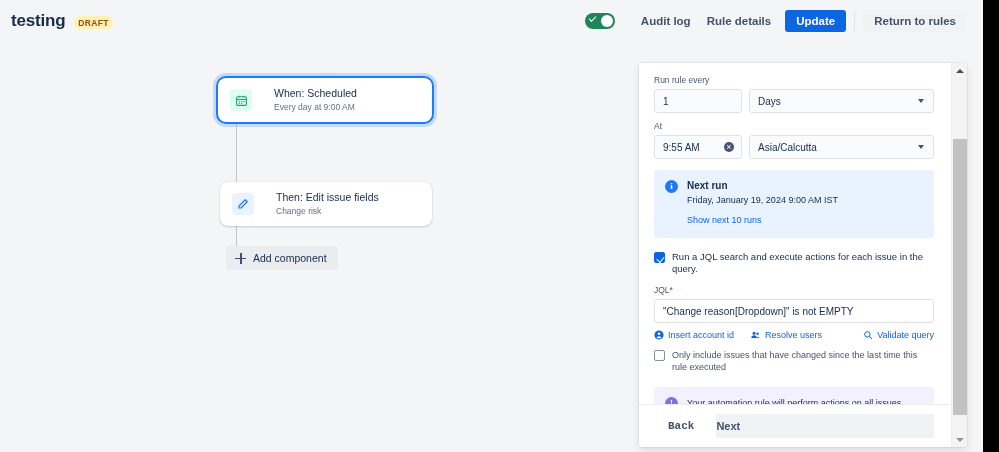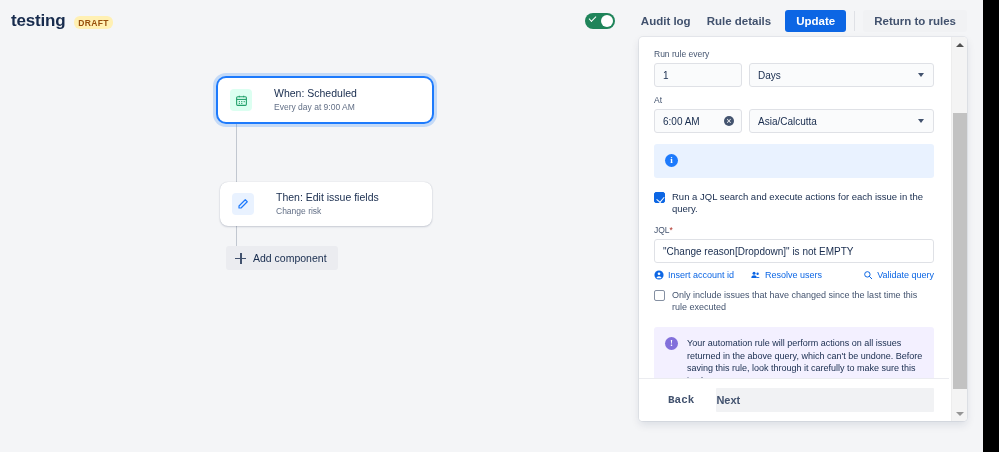--- a/index.html
+++ b/index.html
@@ -105,21 +105,21 @@
     position: relative; width: 11px; height: 11px; flex: 0 0 11px;
   }
   .plus-glyph:before, .plus-glyph:after {
     content: ""; position: absolute; background: #42526E;
   }
   .plus-glyph:before { left: 0; top: 5px; width: 11px; height: 1.5px; }
   .plus-glyph:after { left: 5px; top: 0; width: 1.5px; height: 11px; }
 
   
   .panel {
-    position: absolute; left: 639px; top: 37px; width: 328px; height: 384px;
+    position: absolute; left: 639px; top: 63px; width: 328px; height: 384px;
     background: #FFFFFF; border-radius: 4px;
     box-shadow: 0 0 0 1px rgba(9,30,66,0.06), 0 4px 8px rgba(9,30,66,0.10);
     overflow: hidden;
   }
   .panel-body { position: absolute; left: 0; top: 0; width: 310px; padding: 12px 15px 0 15px; }
 
   .field-label { font-size: 8.5px; color: #44546F; font-weight: 400; margin-bottom: 4px; display: block; }
   .req { color: #AE2E24; }
 
   .row { display: flex; gap: 7px; }
@@ -316,31 +316,36 @@
         <div class="inp inp-num">1</div>
         <div class="inp inp-sel">
           <span>Days</span>
           <span class="chev"></span>
         </div>
       </div>
 
       <label class="field-label" style="margin-top:8px">At</label>
       <div class="row">
         <div class="inp inp-time">
-          <span>6:00 AM</span>
+          <span>9:55 AM</span>
           <span class="clear-x"></span>
         </div>
         <div class="inp inp-sel">
           <span>Asia/Calcutta</span>
           <span class="chev"></span>
         </div>
       </div>
 
       <div class="nextrun">
         <span class="info-circle">i</span>
+        <div>
+          <div class="nextrun-title">Next run</div>
+          <div class="nextrun-when">Friday, January 19, 2024 9:00 AM IST</div>
+          <span class="link">Show next 10 runs</span>
+        </div>
       </div>
 
       <div class="checkline">
         <span class="cbx checked"></span>
         <span class="checktext">Run a JQL search and execute actions for each issue in the query.</span>
       </div>
 
       <label class="field-label jql-label">
         <span>JQL</span><span class="req">*</span>
       </label>

